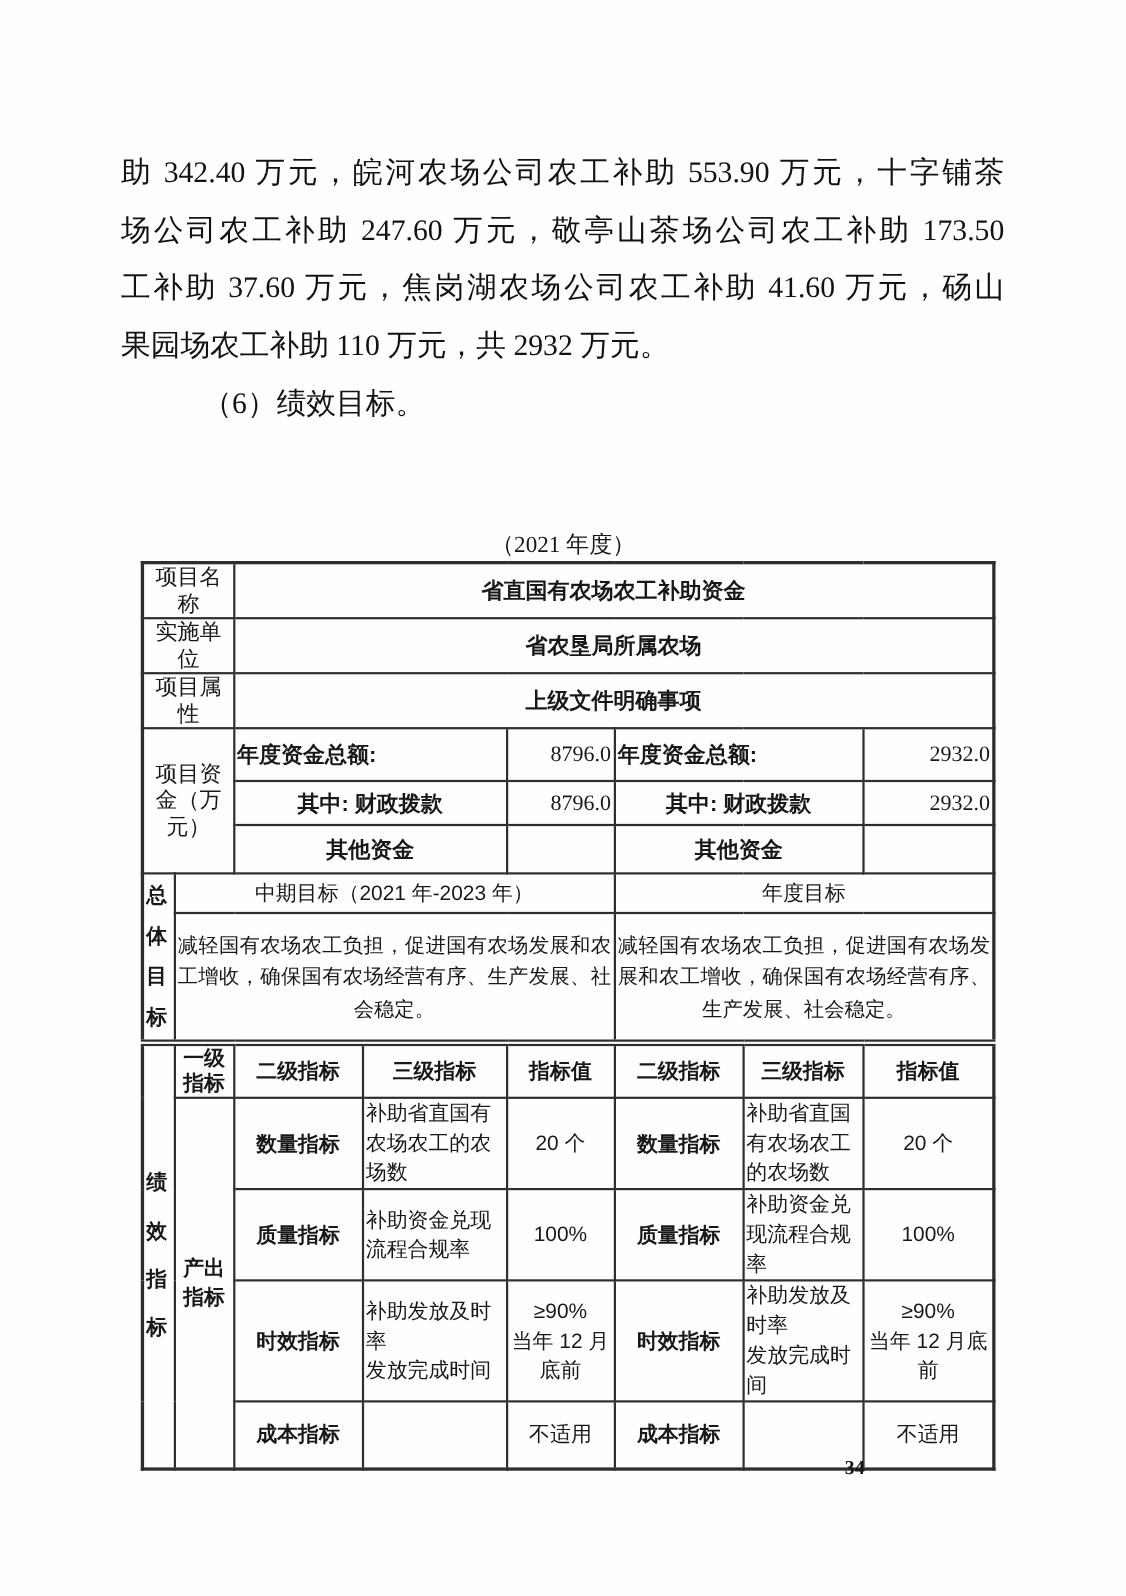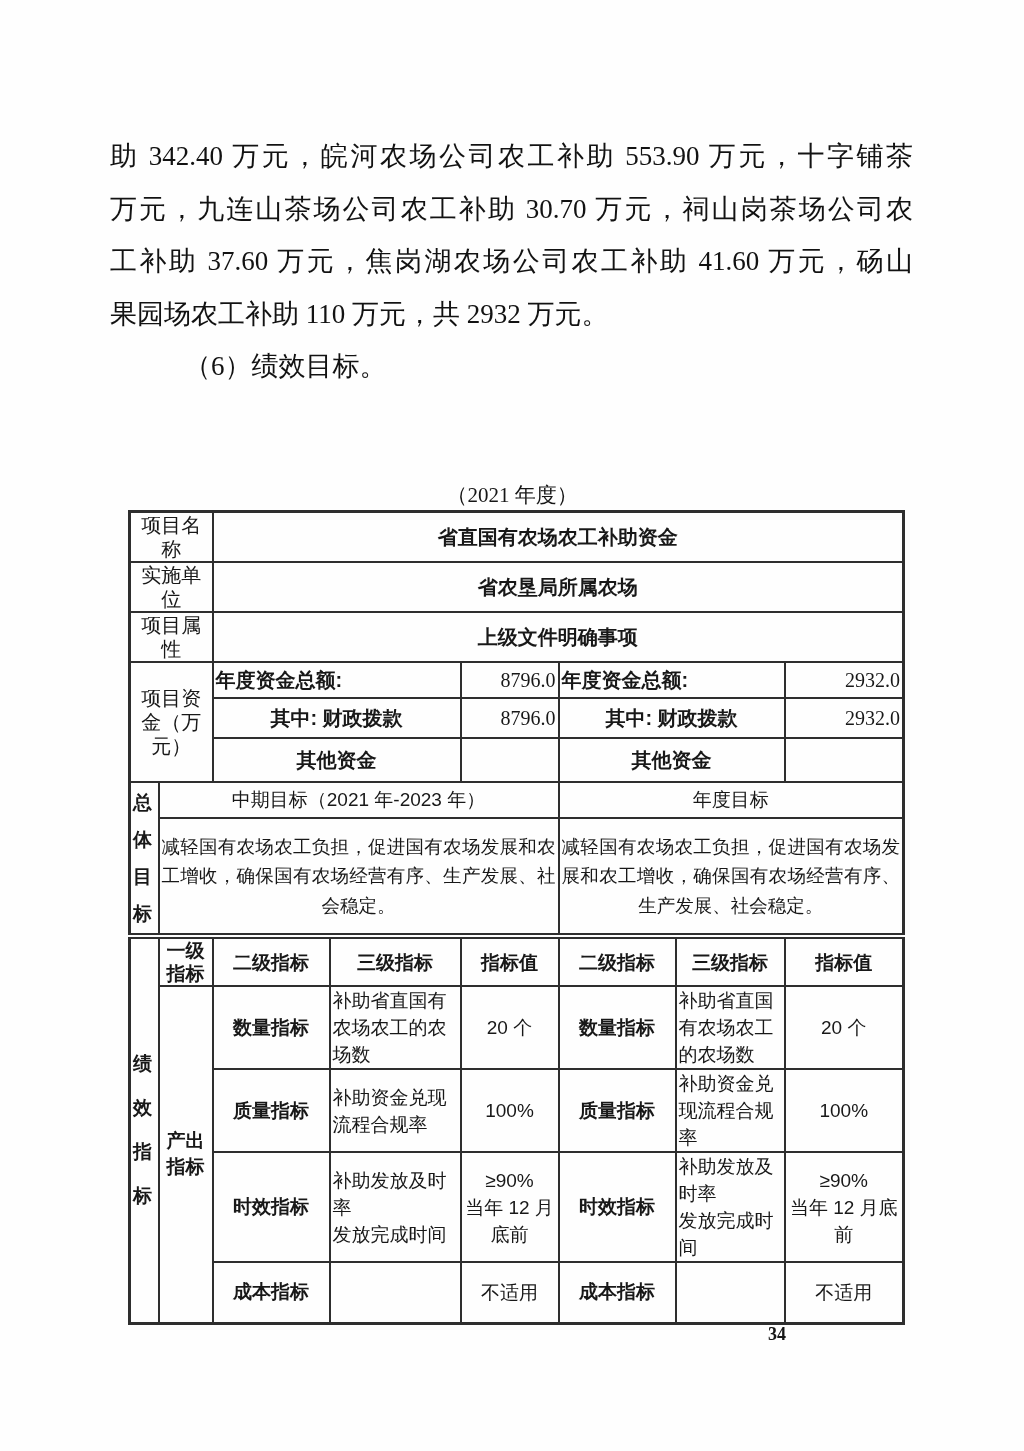--- a/index.html
+++ b/index.html
@@ -110,21 +110,21 @@
     font-family: "Liberation Serif", "DejaVu Serif", serif;
   }
 </style>
 </head>
 <body>
 
 <div class="page">
 
   <div class="para">
     <div class="line just">助 342.40 万元，皖河农场公司农工补助 553.90 万元，十字铺茶</div>
-    <div class="line just">万元，九连山茶场公司农工补助 30.70 万元，祠山岗茶场公司农</div>
+    <div class="line just">场公司农工补助 247.60 万元，敬亭山茶场公司农工补助 173.50</div>
     <div class="line just">工补助 37.60 万元，焦岗湖农场公司农工补助 41.60 万元，砀山</div>
     <div class="line">果园场农工补助 110 万元，共 2932 万元。</div>
     <div class="line indent">（6）绩效目标。</div>
   </div>
 
   <div class="tbl-sub">（2021 年度）</div>
 
   <table class="perf">
     <colgroup>
       <col style="width:29px">
@@ -146,21 +146,21 @@
     <tr style="height:41px">
       <td colspan="2" class="lbl">实施单位</td>
       <td colspan="6" class="val-c">省农垦局所属农场</td>
     </tr>
 
     <tr style="height:39px">
       <td colspan="2" class="lbl">项目属性</td>
       <td colspan="6" class="val-c">上级文件明确事项</td>
     </tr>
 
-    <tr style="height:36px">
+    <tr style="height:48px">
       <td colspan="2" rowspan="3" class="lbl">项目资金（万元）</td>
       <td colspan="2" class="fund-lbl-left">年度资金总额:</td>
       <td class="num">8796.0</td>
       <td colspan="2" class="fund-lbl-left">年度资金总额:</td>
       <td class="num">2932.0</td>
     </tr>
 
     <tr style="height:40px">
       <td colspan="2" class="fund-lbl-c">其中: 财政拨款</td>
       <td class="num">8796.0</td>

